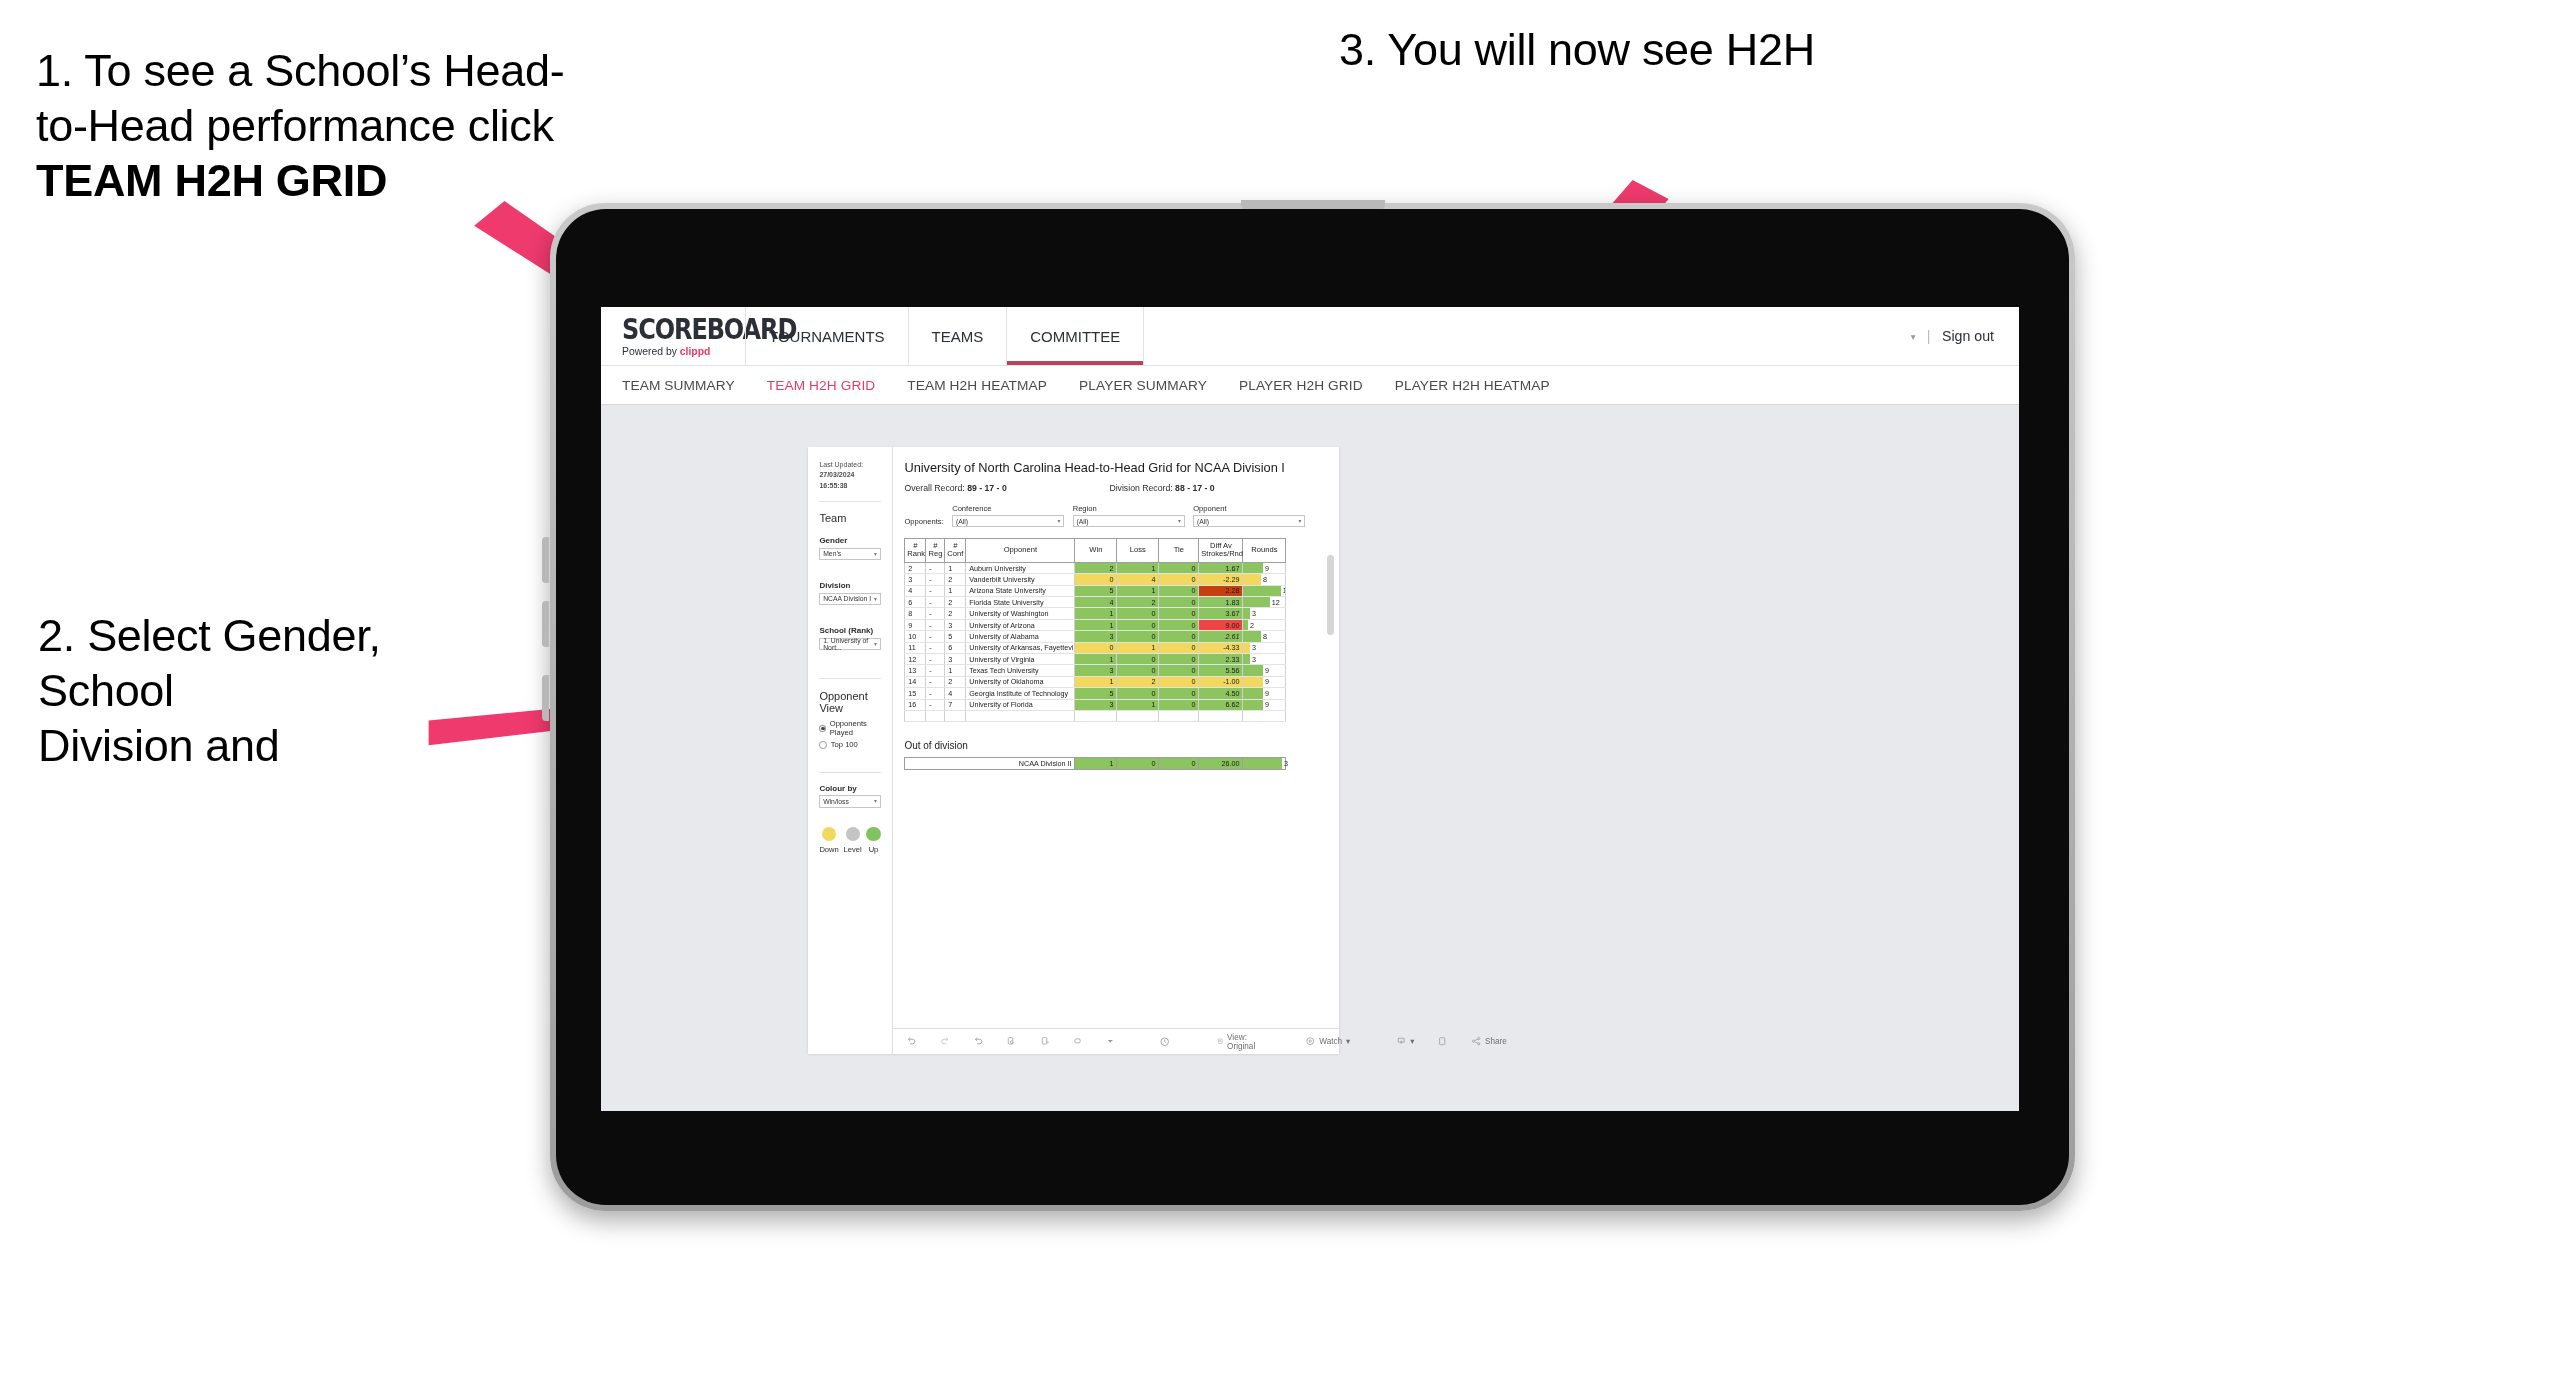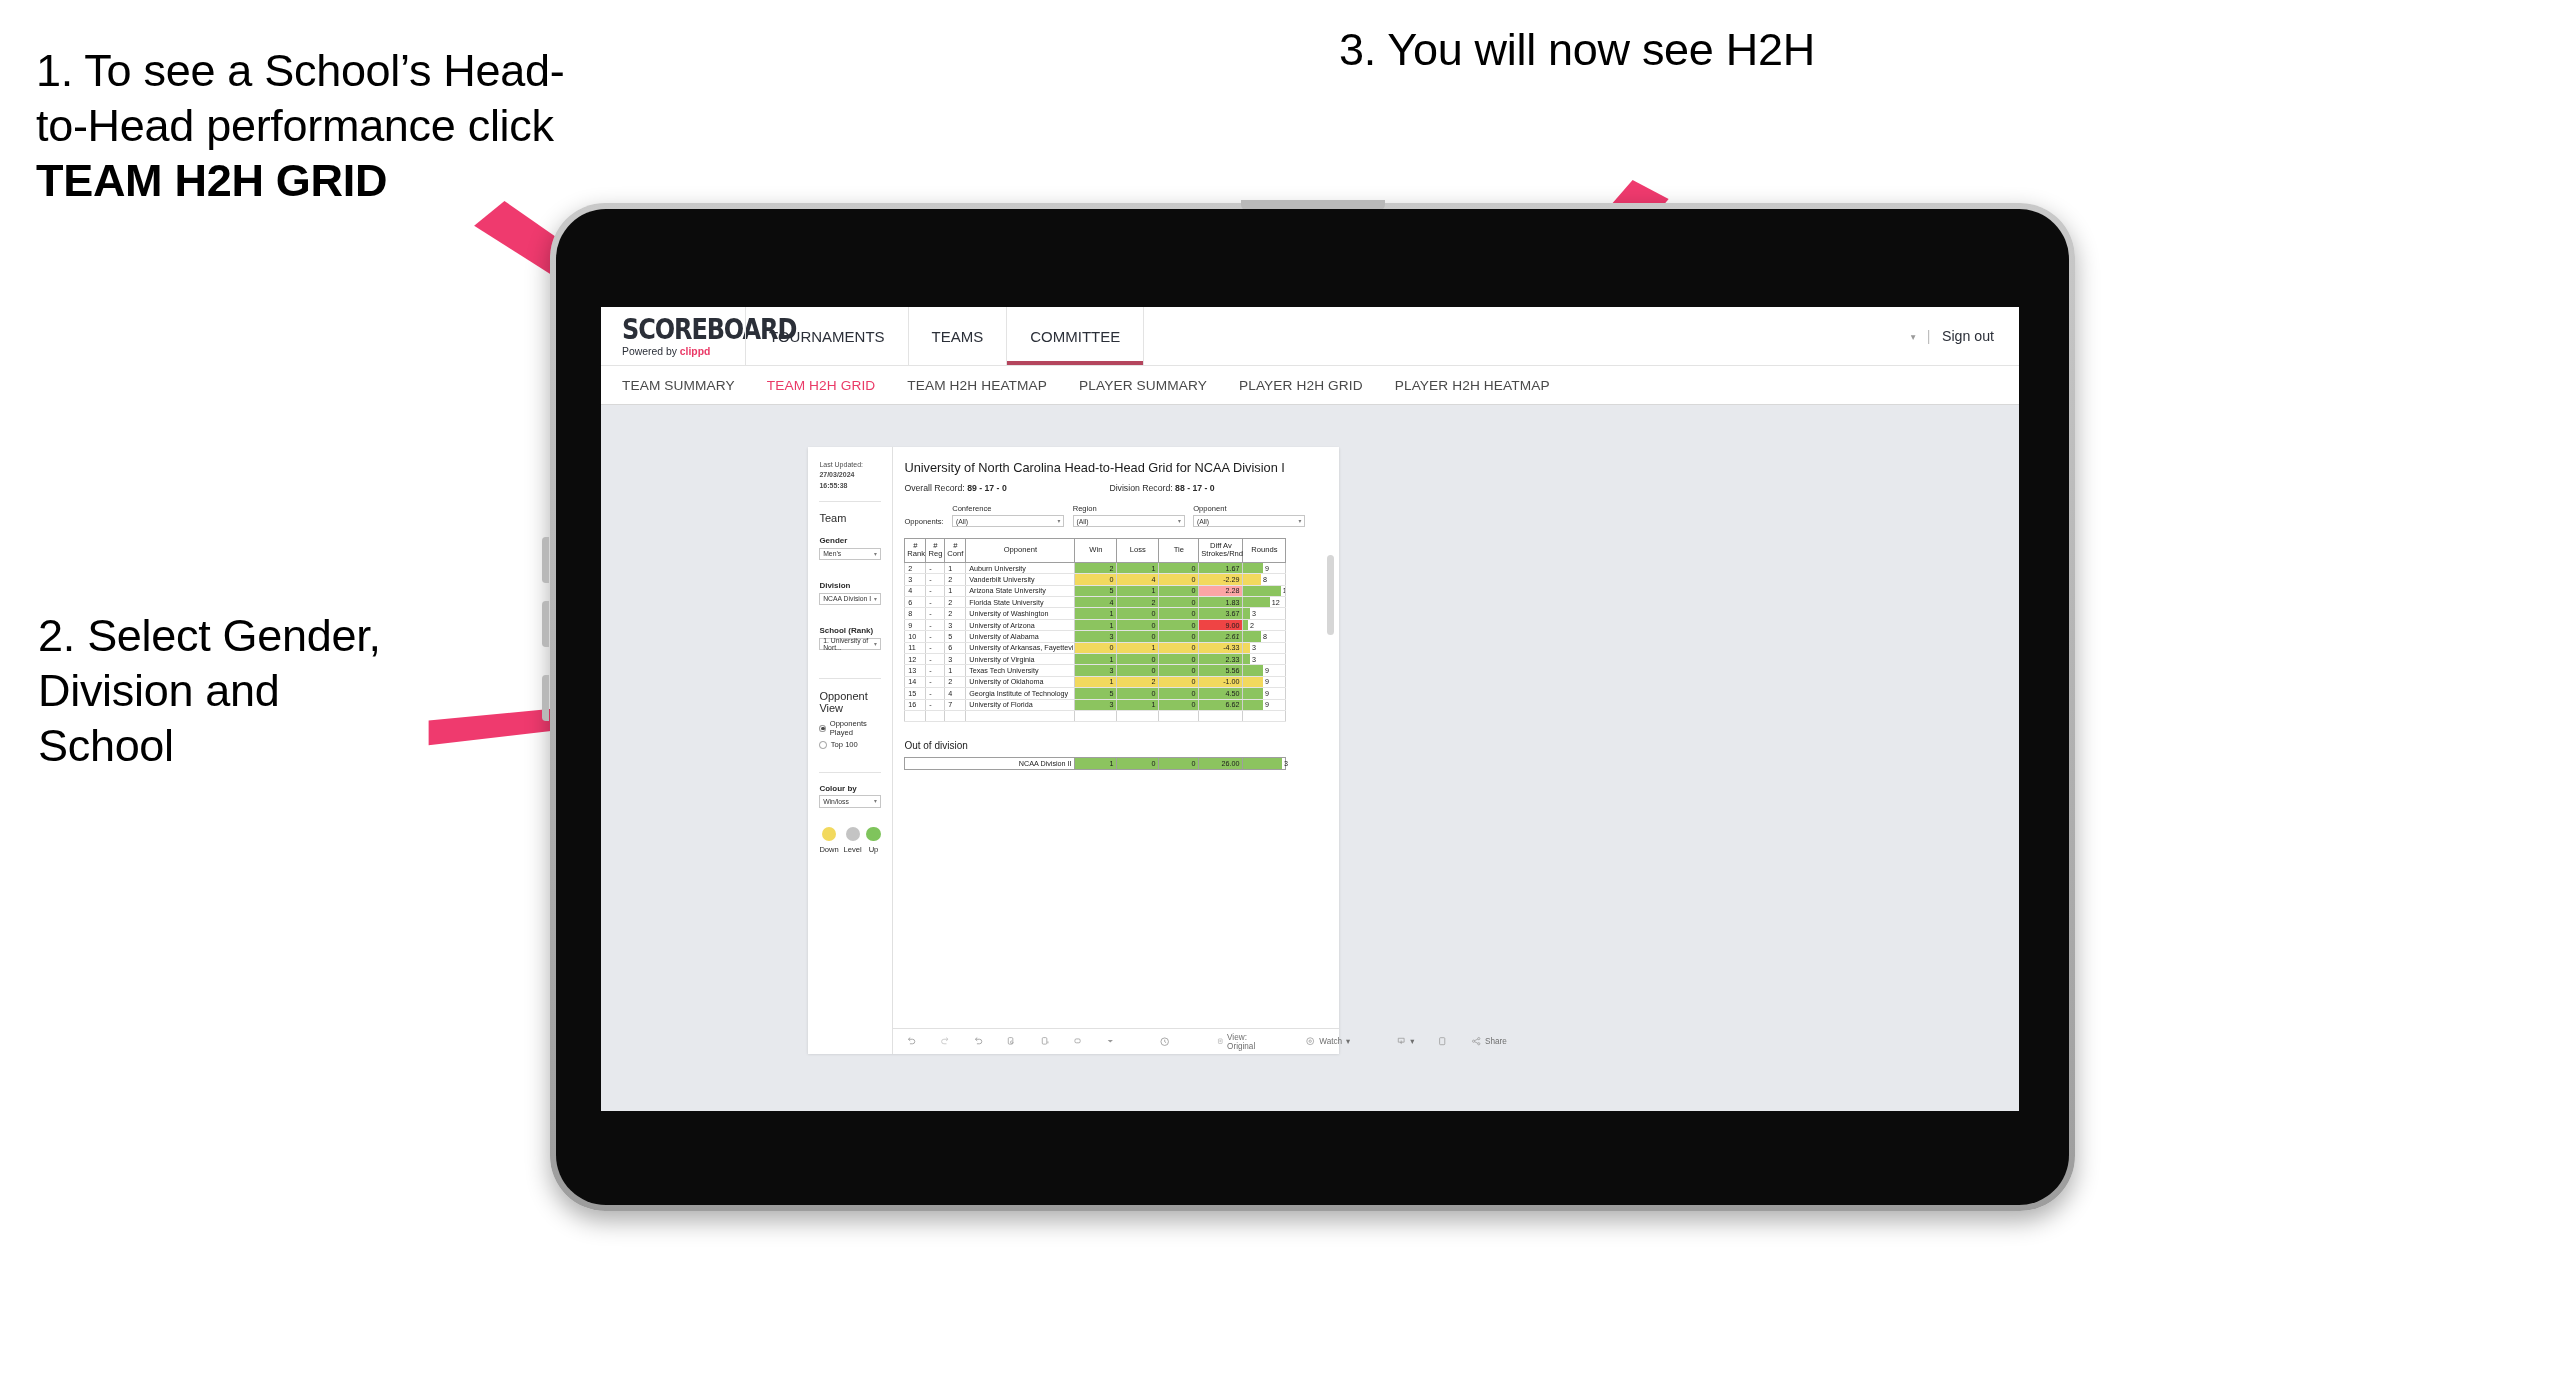--- a/index.html
+++ b/index.html
@@ -128,22 +128,22 @@
 <body>
 
 <div class="anno" id="anno1">
   <span class="ln">1. To see a School’s Head-</span>
   <span class="ln">to-Head performance click</span>
   <b class="ln">TEAM H2H GRID</b>
 </div>
 
 <div class="anno" id="anno2">
   <span class="ln">2. Select Gender,</span>
+  <span class="ln">School</span>
   <span class="ln">Division and</span>
-  <span class="ln">School</span>
 </div>
 
 <div class="anno" id="anno3">
   <span class="ln">3. You will now see H2H</span>
 </div>
 
 <svg class="arrows" viewBox="0 0 2717 1462">
   <g fill="#ef3a6e">
     <path d="M532,212 L790,392 L742,392 L500,238 Z"></path>
     <path d="M724,352 L826,352 L775,412 Z"></path>
@@ -344,21 +344,21 @@
                     </td>
                   </tr>
                   <tr>
                     <td class="rk">4</td>
                     <td class="rg">-</td>
                     <td class="cf">1</td>
                     <td class="opp">Arizona State University</td>
                     <td class="num tint" style="background: rgb(140, 196, 95);">5</td>
                     <td class="num tint" style="background: rgb(140, 196, 95);">1</td>
                     <td class="num tint" style="background: rgb(140, 196, 95);">0</td>
-                    <td class="num tint" style="background: #fca5a5;">2.28</td>
+                    <td class="num tint" style="background: #c2410c;">2.28</td>
                     <td class="rounds">
                       <span class="rbar" style="width: 89%; background: rgb(140, 196, 95);"></span>
                       <span class="rval" style="left: 89%;">17</span>
                     </td>
                   </tr>
                   <tr>
                     <td class="rk">6</td>
                     <td class="rg">-</td>
                     <td class="cf">2</td>
                     <td class="opp">Florida State University</td>

